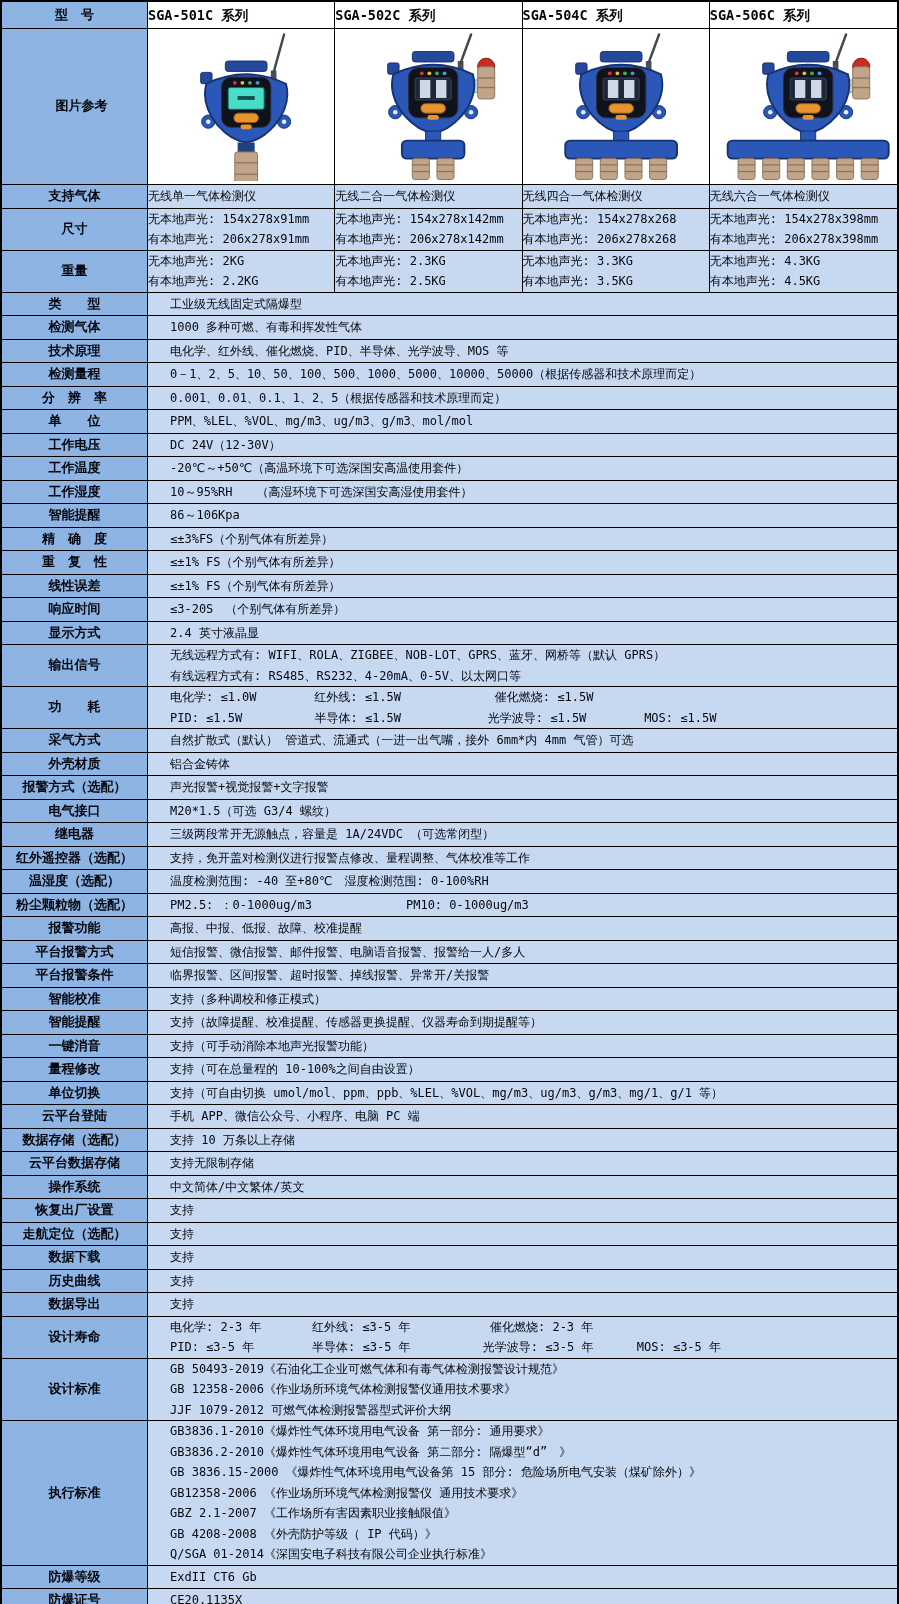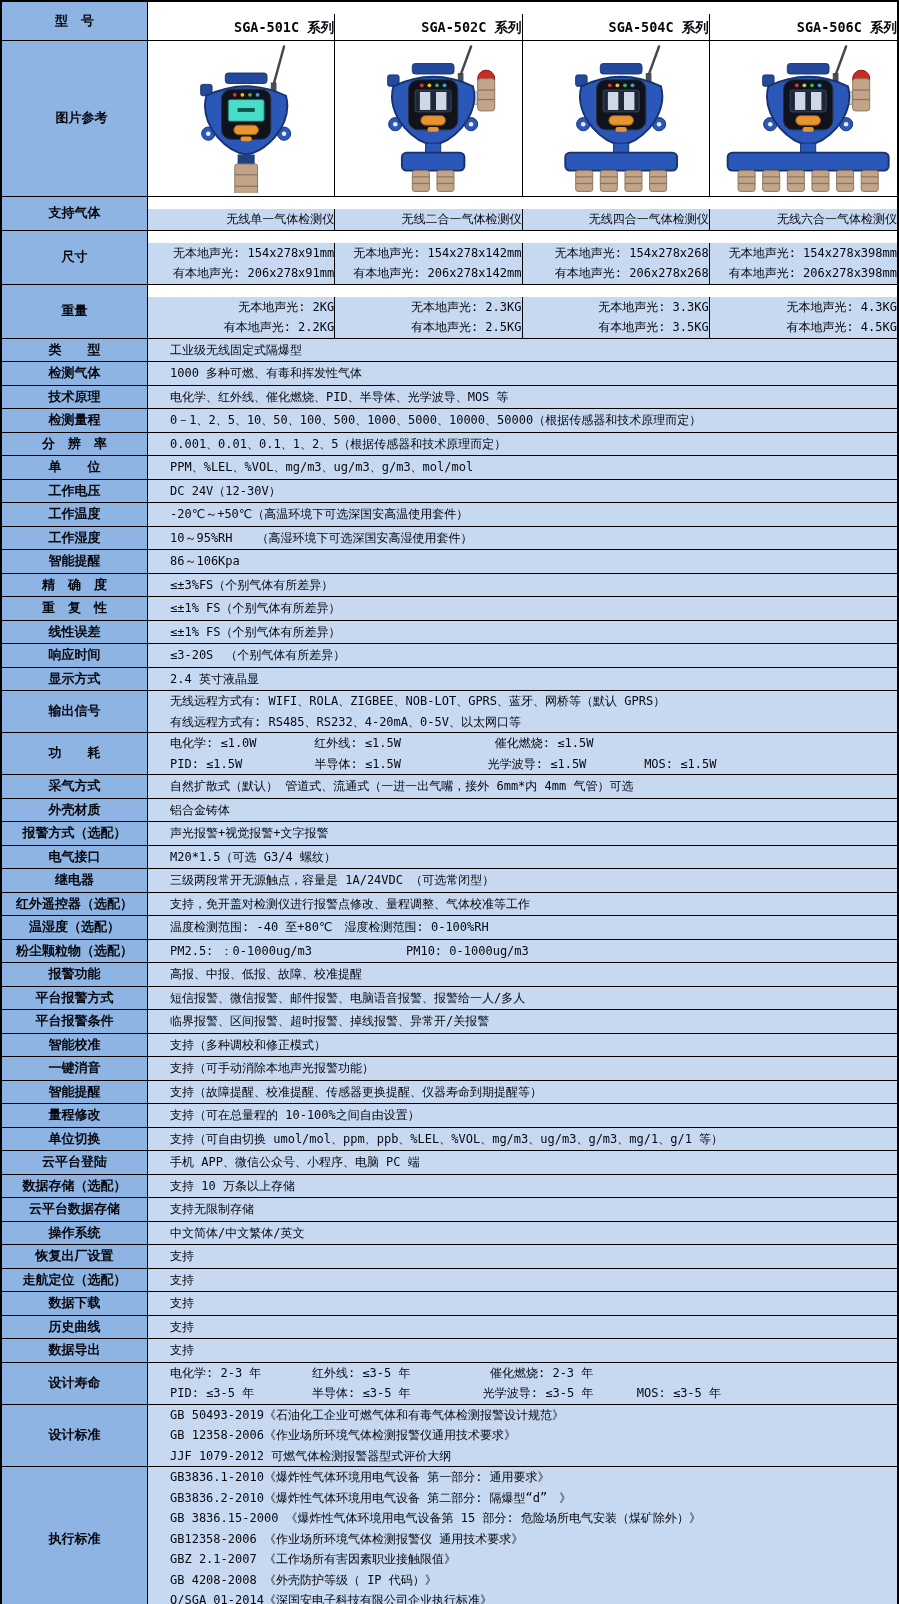--- a/index.html
+++ b/index.html
@@ -18,21 +18,21 @@
   .cols2{grid-template-columns:146px 1fr;}
   .cell{border-right:1.5px solid var(--border);display:flex;flex-direction:column;
         justify-content:center;min-height:20px;overflow:hidden;box-sizing:border-box;}
   .cell:last-child{border-right:none;}
   .cell.label{background:var(--label-bg);text-align:center;
         font-weight:bold;font-size:13px;padding:1px 2px;}
   .cell.model{background:#ffffff;align-items:center;font-weight:bold;font-size:13.5px;
         font-family:"DejaVu Sans Mono","DejaVu Sans",monospace;}
   .cell.val{background:var(--value-bg);font-size:12px;
         font-family:"DejaVu Sans Mono","DejaVu Sans",monospace;}
-  .cell.center{align-items:flex-end;text-align:center;margin-top:12px;}
+  .cell.center{align-items:flex-start;text-align:center;}
   .cell.left .ln{padding:0 22px;text-align:left;}
   .ln{line-height:20.5px;white-space:pre-wrap;}
   .header-row .cell{min-height:26px;}
   .image-row .cell{background:#ffffff;height:155px;align-items:center;justify-content:center;padding-left:16px;}
   .image-row .cell.label{background:var(--label-bg);}
   svg.prod{width:180px;height:149px;display:block;}
 </style>
 </head>
 <body>
 
@@ -494,32 +494,32 @@
     <div class="row cols2">
       <div class="cell label">
         <div class="ln">智能校准</div>
       </div>
       <div class="cell val left">
         <div class="ln">支持（多种调校和修正模式）</div>
       </div>
     </div>
     <div class="row cols2">
       <div class="cell label">
+        <div class="ln">智能提醒</div>
+      </div>
+      <div class="cell val left">
+        <div class="ln">支持（故障提醒、校准提醒、传感器更换提醒、仪器寿命到期提醒等）</div>
+      </div>
+    </div>
+    <div class="row cols2">
+      <div class="cell label">
         <div class="ln">一键消音</div>
       </div>
       <div class="cell val left">
         <div class="ln">支持（可手动消除本地声光报警功能）</div>
-      </div>
-    </div>
-    <div class="row cols2">
-      <div class="cell label">
-        <div class="ln">智能提醒</div>
-      </div>
-      <div class="cell val left">
-        <div class="ln">支持（故障提醒、校准提醒、传感器更换提醒、仪器寿命到期提醒等）</div>
       </div>
     </div>
     <div class="row cols2">
       <div class="cell label">
         <div class="ln">量程修改</div>
       </div>
       <div class="cell val left">
         <div class="ln">支持（可在总量程的 10-100%之间自由设置）</div>
       </div>
     </div>

